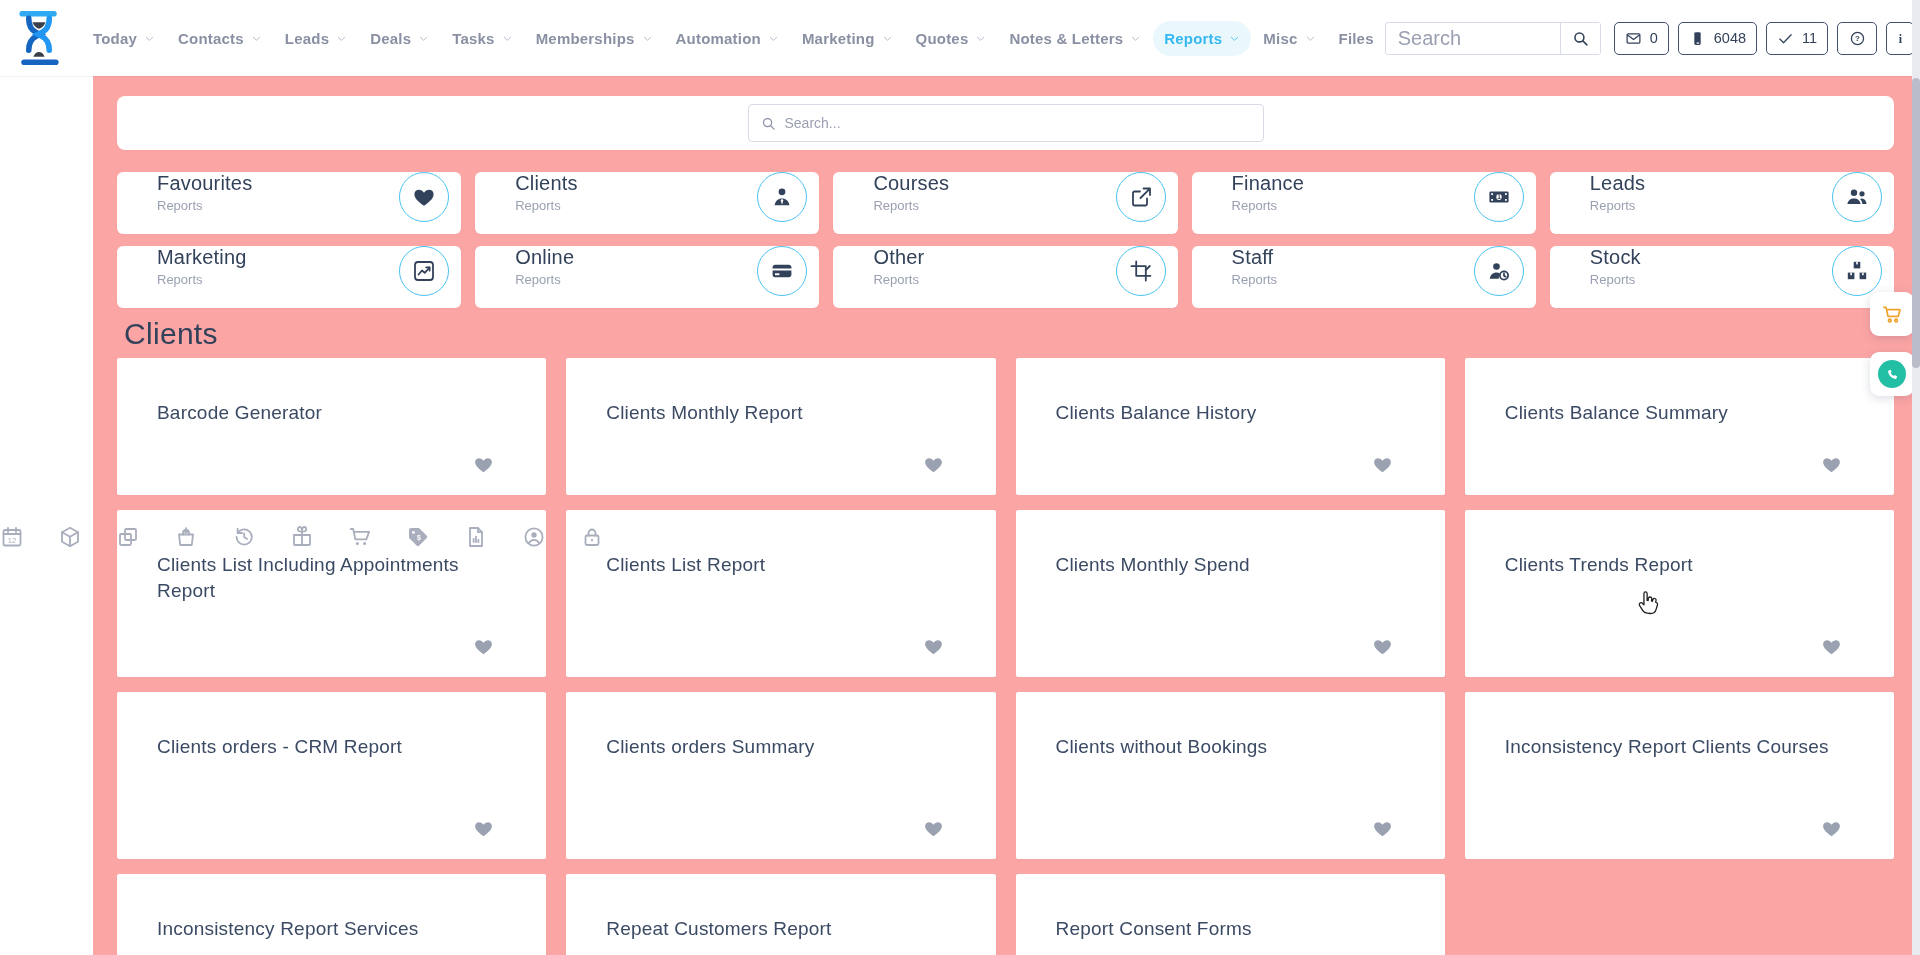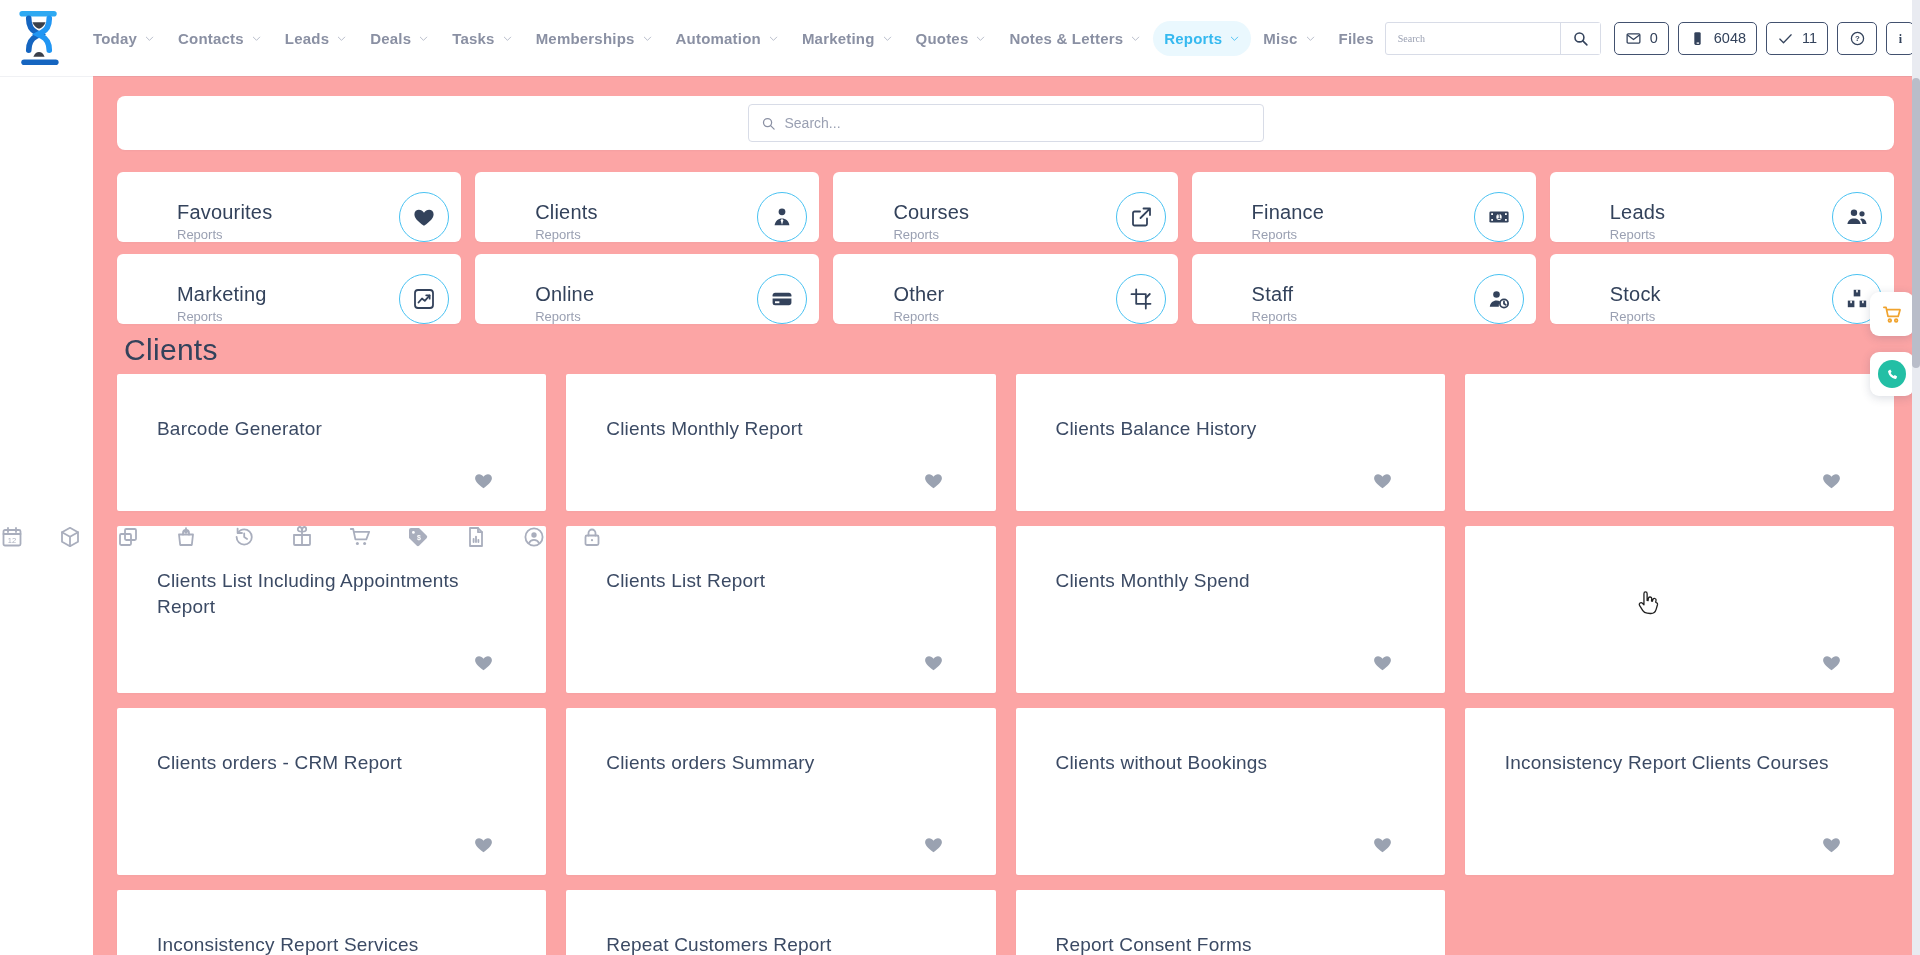--- a/index.html
+++ b/index.html
@@ -12,21 +12,21 @@
   header{position:absolute;top:0;left:0;width:1920px;height:76px;background:#fff;display:flex;align-items:center;z-index:5;box-shadow:0 1px 0 rgba(44,62,93,.07)}
   .logo{width:62px;height:62px;margin-left:16px;display:flex;align-items:center;justify-content:center}
   nav{display:flex;align-items:flex-start;gap:1px;margin-left:20px}
   .nav-item{display:flex;align-items:center;gap:7px;padding:9px 11px;border-radius:19px;color:#8a90a3;font-size:15px;font-weight:600;letter-spacing:.2px;cursor:pointer;white-space:nowrap}
   .nav-item .chev{color:#aab0c0}
   .nav-item .chev svg{width:11px;height:11px}
   .nav-item.active{color:var(--accent,#35b9f0);background:#eaf8fe}
   .nav-item.active .chev{color:var(--accent,#35b9f0)}
   .header-right{margin-left:auto;display:flex;align-items:center;gap:9px;margin-right:32px}
   .hsearch{display:flex;align-items:center;border:1px solid #d8dce7;border-radius:3px;height:33px;width:216px;background:#fff;margin-right:4px}
-  .hsearch input{border:0;outline:0;flex:1;min-width:0;padding:0 12px;font-size:10px;color:#333;font-family:Liberation Serif, serif}
+  .hsearch input{border:0;outline:0;flex:1;min-width:0;padding:0 12px;font-size:20px;color:#333;font-family:Liberation Sans, sans-serif}
   .hsearch input::placeholder{color:#9aa0b2}
   .hsearch-btn{width:40px;height:100%;background:#fff;border:0;border-left:1px solid #d8dce7;display:flex;align-items:center;justify-content:center;color:#33425b;cursor:pointer}
   .hsearch-btn svg{width:17px;height:17px}
   .ubox{display:flex;align-items:center;justify-content:center;gap:8px;height:33px;border:1px solid #42516f;border-radius:5px;padding:0 10px;color:#33425b;font-size:14.5px;cursor:pointer;background:#fff}
   .ubox .icon svg{width:17px;height:17px}
   .ubox.sq{width:40px;padding:0}
   .ubox.narrow{width:28px;padding:0}
   .badge-val{font-weight:500}
 
   
@@ -36,21 +36,21 @@
 
   
   main{position:absolute;top:76px;left:93px;width:1827px;height:879px;background:#fca5a5;padding:20px 26px 0 24px;overflow:hidden}
   .msearch-bar{background:#fff;border-radius:8px;height:54px;display:flex;align-items:center;justify-content:center;box-shadow:0 1px 2px rgba(44,62,93,.04)}
   .msearch{display:flex;align-items:center;gap:9px;width:516px;height:38px;border:1px solid #d8dce7;border-radius:4px;background:#fff;padding:0 12px;color:#8a90a3}
   .msearch svg{width:15px;height:15px;flex:none}
   .msearch input{border:0;outline:0;flex:1;font-size:14px;color:#333;font-family:inherit}
   .msearch input::placeholder{color:#9aa0b2}
 
   .tiles{display:grid;grid-template-columns:repeat(5,1fr);gap:12px 14px;margin-top:22px}
-  .tile{background:#fff;border-radius:6px;height:70px;display:flex;align-items:flex-end;padding:0 12px 0 60px;cursor:pointer;box-shadow:0 1px 2px rgba(44,62,93,.03)}
+  .tile{background:#fff;border-radius:6px;height:62px;display:flex;align-items:flex-start;padding:0 12px 0 40px;cursor:pointer;box-shadow:0 1px 2px rgba(44,62,93,.03)}
   .tile-title{font-size:20px;color:#33425b;font-weight:500;letter-spacing:.2px;line-height:1.1}
   .tile-sub{font-size:13px;color:#9aa0b2;margin-top:4px}
   .tile-circle{margin-left:auto;width:50px;height:50px;border-radius:50%;border:1.6px solid #49c2f2;display:flex;align-items:center;justify-content:center;color:#33425b;background:#fff;flex:none}
   .tile-circle svg{width:24px;height:24px}
 
   .section-title{font-size:30px;color:#33425b;font-weight:500;margin:9px 0 7px 7px;letter-spacing:.3px}
 
   .cards{display:grid;grid-template-columns:repeat(4,1fr);grid-template-rows:137px 167px 167px 167px;gap:15px 20px}
   .card{position:relative;background:#fff;border-radius:2px;padding:42px 40px 0;cursor:pointer;box-shadow:0 1px 2px rgba(44,62,93,.03)}
   .card-title{font-size:19px;color:#3b4a64;font-weight:500;line-height:1.35;letter-spacing:.2px}
@@ -516,20 +516,21 @@
               <path d="M12 20.8C5.4 16.2 2.4 12.7 2.4 9.2 2.4 6.3 4.7 4.8 6.9 4.8c1.9 0 4 1 5.1 2.9 1.1-1.9 3.2-2.9 5.1-2.9 2.2 0 4.5 1.5 4.5 4.4 0 3.5-3 7-9.6 11.6z" fill="currentColor"></path>
             </svg></span>
    </div>
         <div class="card">
      <div class="card-title">Clients Balance History</div>
      <span class="card-heart"><svg viewBox="0 0 24 24">
               <path d="M12 20.8C5.4 16.2 2.4 12.7 2.4 9.2 2.4 6.3 4.7 4.8 6.9 4.8c1.9 0 4 1 5.1 2.9 1.1-1.9 3.2-2.9 5.1-2.9 2.2 0 4.5 1.5 4.5 4.4 0 3.5-3 7-9.6 11.6z" fill="currentColor"></path>
             </svg></span>
    </div>
         <div class="card">
+     <div class="card-title">Clients Balance Summary</div>
      <span class="card-heart"><svg viewBox="0 0 24 24">
               <path d="M12 20.8C5.4 16.2 2.4 12.7 2.4 9.2 2.4 6.3 4.7 4.8 6.9 4.8c1.9 0 4 1 5.1 2.9 1.1-1.9 3.2-2.9 5.1-2.9 2.2 0 4.5 1.5 4.5 4.4 0 3.5-3 7-9.6 11.6z" fill="currentColor"></path>
             </svg></span>
    </div>
         <div class="card">
      <div class="card-title">Clients List Including Appointments Report</div>
      <span class="card-heart"><svg viewBox="0 0 24 24">
               <path d="M12 20.8C5.4 16.2 2.4 12.7 2.4 9.2 2.4 6.3 4.7 4.8 6.9 4.8c1.9 0 4 1 5.1 2.9 1.1-1.9 3.2-2.9 5.1-2.9 2.2 0 4.5 1.5 4.5 4.4 0 3.5-3 7-9.6 11.6z" fill="currentColor"></path>
             </svg></span>
    </div>
@@ -539,20 +540,21 @@
               <path d="M12 20.8C5.4 16.2 2.4 12.7 2.4 9.2 2.4 6.3 4.7 4.8 6.9 4.8c1.9 0 4 1 5.1 2.9 1.1-1.9 3.2-2.9 5.1-2.9 2.2 0 4.5 1.5 4.5 4.4 0 3.5-3 7-9.6 11.6z" fill="currentColor"></path>
             </svg></span>
    </div>
         <div class="card">
      <div class="card-title">Clients Monthly Spend</div>
      <span class="card-heart"><svg viewBox="0 0 24 24">
               <path d="M12 20.8C5.4 16.2 2.4 12.7 2.4 9.2 2.4 6.3 4.7 4.8 6.9 4.8c1.9 0 4 1 5.1 2.9 1.1-1.9 3.2-2.9 5.1-2.9 2.2 0 4.5 1.5 4.5 4.4 0 3.5-3 7-9.6 11.6z" fill="currentColor"></path>
             </svg></span>
    </div>
         <div class="card">
+     <div class="card-title">Clients Trends Report</div>
      <span class="card-heart"><svg viewBox="0 0 24 24">
               <path d="M12 20.8C5.4 16.2 2.4 12.7 2.4 9.2 2.4 6.3 4.7 4.8 6.9 4.8c1.9 0 4 1 5.1 2.9 1.1-1.9 3.2-2.9 5.1-2.9 2.2 0 4.5 1.5 4.5 4.4 0 3.5-3 7-9.6 11.6z" fill="currentColor"></path>
             </svg></span>
    </div>
         <div class="card">
      <div class="card-title">Clients orders - CRM Report</div>
      <span class="card-heart"><svg viewBox="0 0 24 24">
               <path d="M12 20.8C5.4 16.2 2.4 12.7 2.4 9.2 2.4 6.3 4.7 4.8 6.9 4.8c1.9 0 4 1 5.1 2.9 1.1-1.9 3.2-2.9 5.1-2.9 2.2 0 4.5 1.5 4.5 4.4 0 3.5-3 7-9.6 11.6z" fill="currentColor"></path>
             </svg></span>
    </div>

